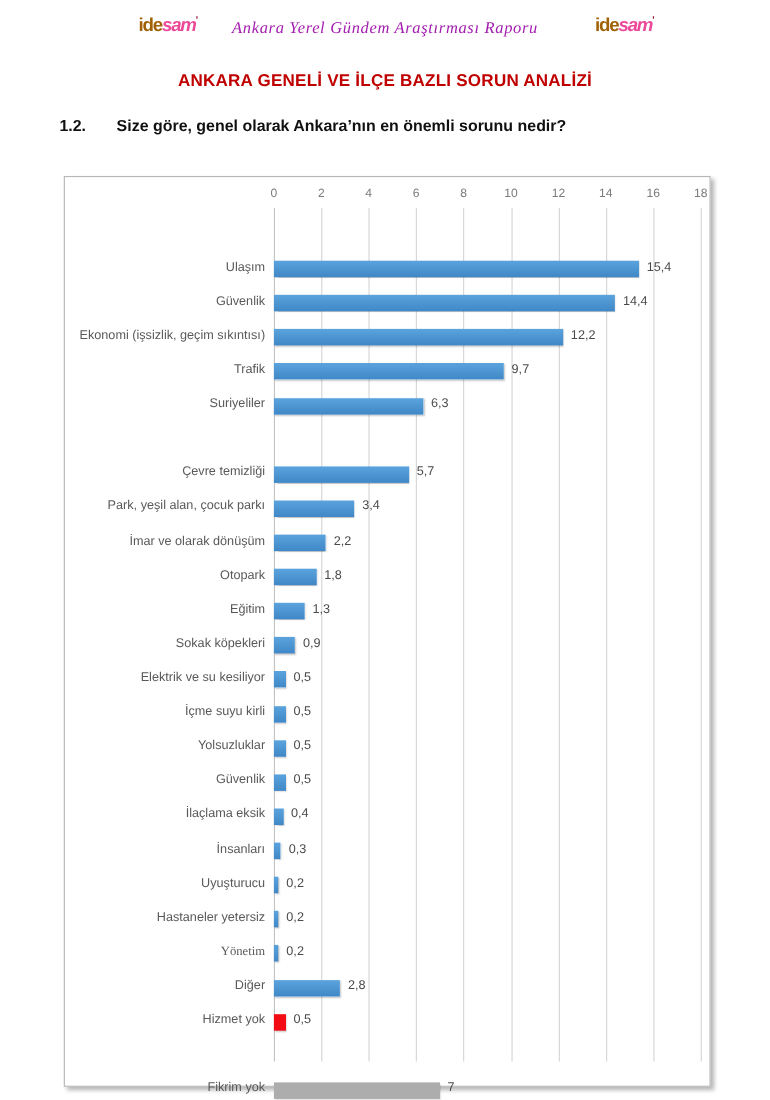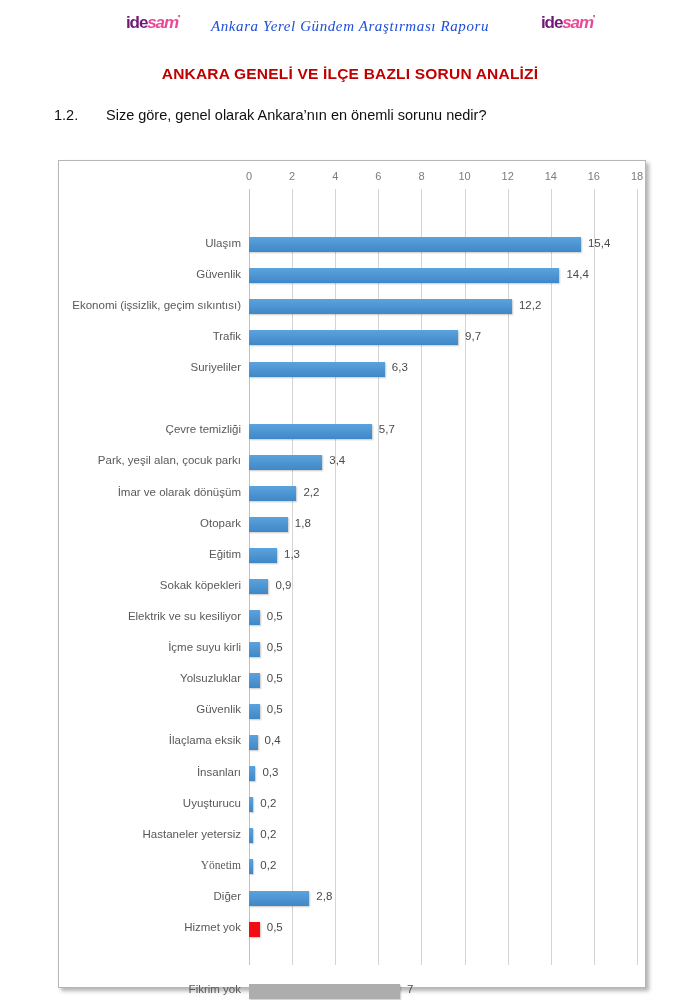--- a/index.html
+++ b/index.html
@@ -24,56 +24,56 @@
     top: 14px;
     font-family: "Liberation Sans", sans-serif;
     font-weight: bold;
     font-size: 17px;
     letter-spacing: -1.1px;
     white-space: nowrap;
     line-height: 1;
   }
   .logo-left  { left: 126px; }
   .logo-right { left: 541px; }
-  .logo .ide  { color: #701a75; }
+  .logo .ide  { color: #a16207; }
   .logo .sam  { color: #ec4899; font-style: italic; }
   .logo .tick {
     color: #8d1230;
     font-size: 9px;
     vertical-align: super;
     letter-spacing: 0;
   }
 
   .report-title {
     position: absolute;
     left: 0;
     right: 0;
     top: 18px;
     text-align: center;
     font-family: "Liberation Serif", serif;
     font-style: italic;
     font-size: 15px;
-    color: #1d4ed8;
+    color: #a21caf;
     letter-spacing: 0.6px;
   }
 
   .section-title {
     text-align: center;
     color: #c00000;
     font-weight: bold;
     font-size: 15.5px;
     letter-spacing: 0.2px;
     margin: 13px 0 0 0;
   }
 
   .question {
     margin: 24px 0 0 0;
     padding-left: 54px;
     font-size: 14.5px;
-    font-weight: normal;
+    font-weight: bold;
     color: #101010;
   }
   .question .q-num {
     display: inline-block;
     width: 52px;
   }
 
   
   .chart-frame {
     position: absolute;

